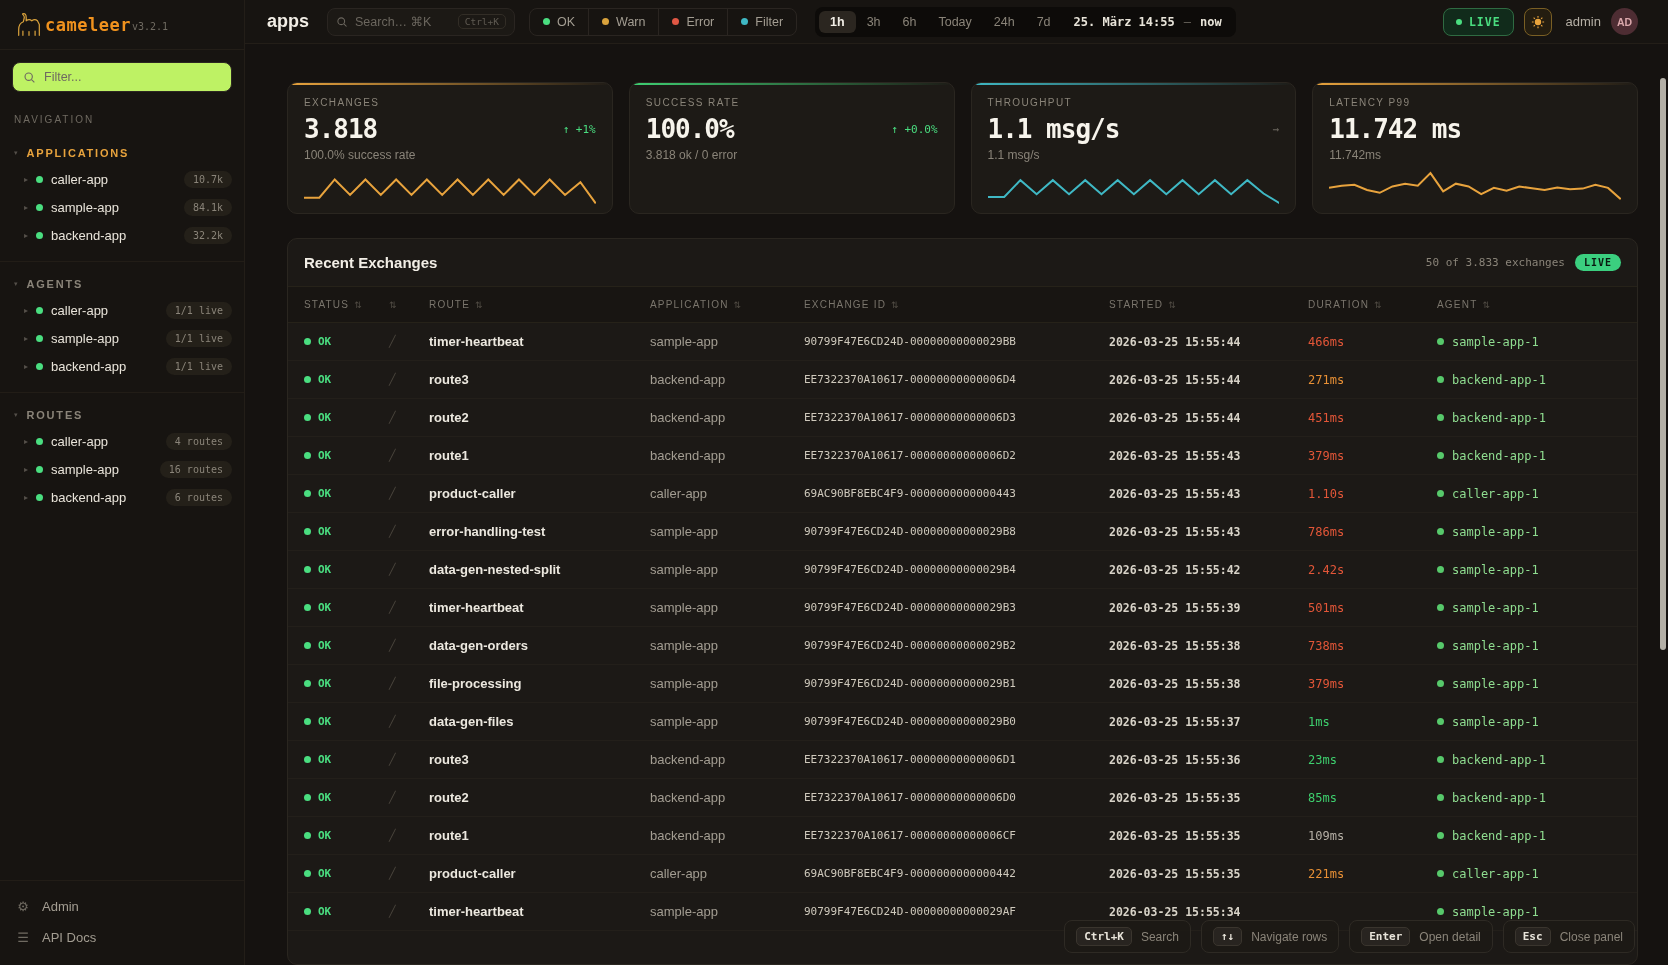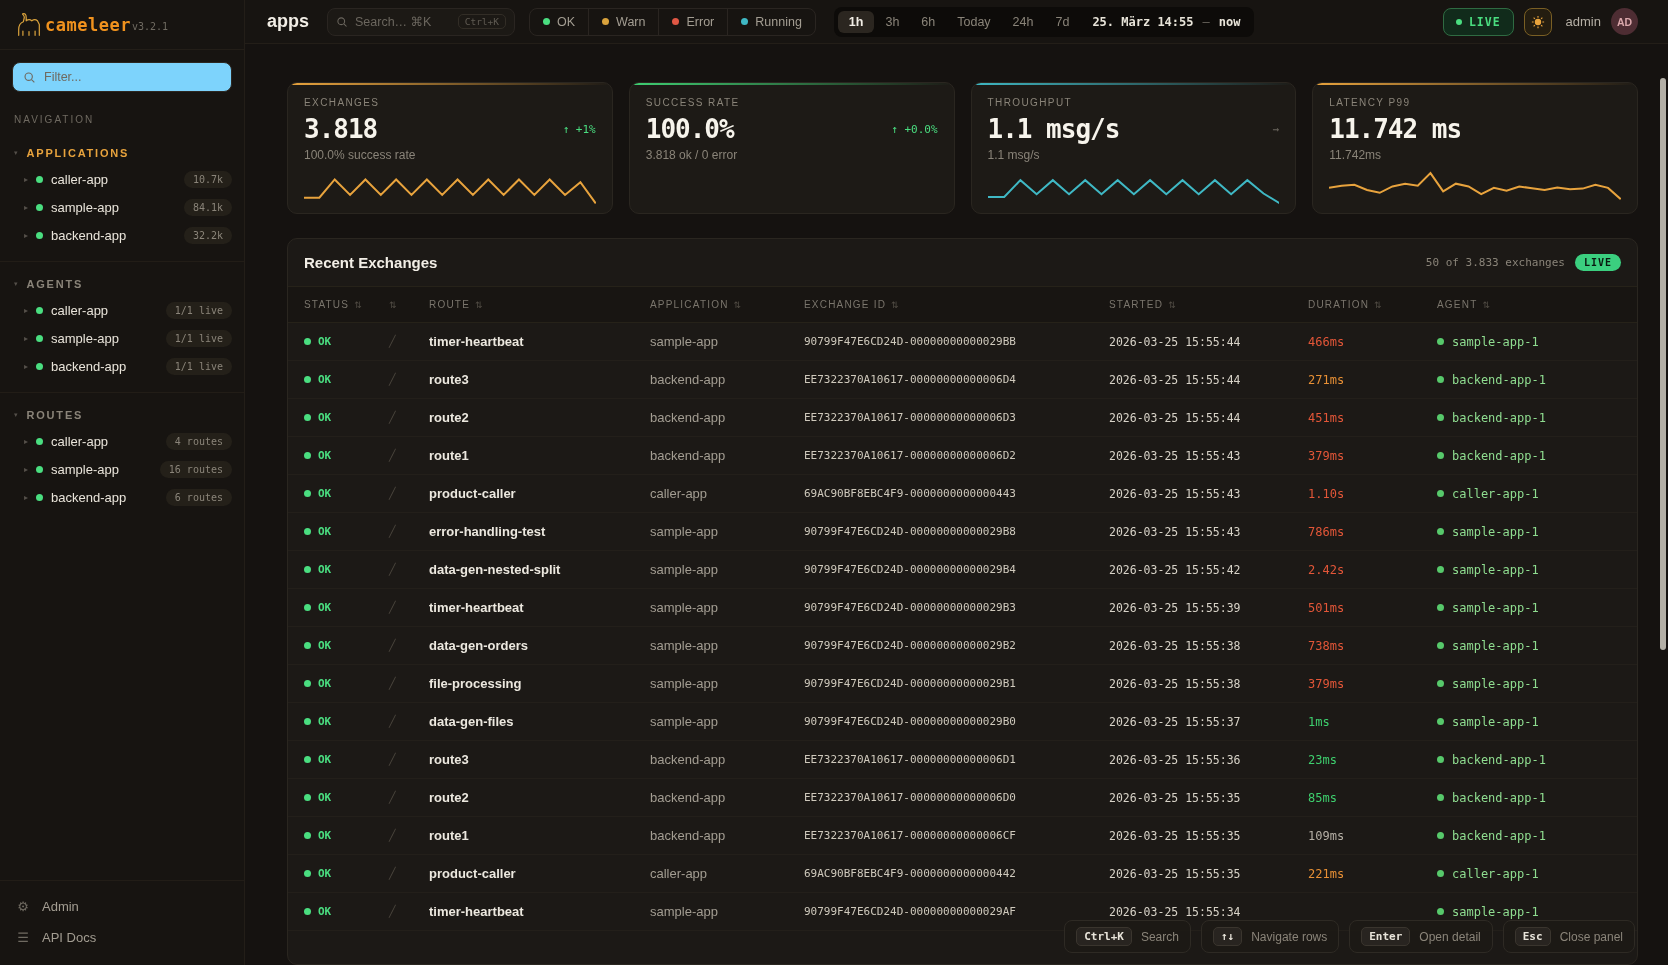--- a/index.html
+++ b/index.html
@@ -14,21 +14,21 @@
   body{background:var(--bg);font-family:"Liberation Sans",sans-serif;color:var(--txt);position:relative;}
   .mono{font-family:"DejaVu Sans Mono",monospace;}
   .app{display:flex;width:100%;height:100%;}
 
   
   .sidebar{width:245px;min-width:245px;height:100%;background:var(--side);border-right:1px solid #231e18;display:flex;flex-direction:column;}
   .logo-row{height:50px;display:flex;align-items:center;gap:1px;padding:0 14px;border-bottom:1px solid #231e18;}
   .logo-text{font-family:"DejaVu Sans Mono",monospace;font-weight:bold;font-size:17px;color:#f0921e;letter-spacing:.5px;}
   .logo-ver{font-family:"DejaVu Sans Mono",monospace;font-size:10px;color:#6f6a61;margin-top:3px;}
   .filter-wrap{padding:12px 12px 4px 12px;}
-  .filter-box{height:30px;border:1px solid #2c2721;background:#7dd3fc;border-radius:8px;display:flex;align-items:center;gap:8px;padding:0 10px;color:var(--dim);}
+  .filter-box{height:30px;border:1px solid #2c2721;background:#bef264;border-radius:8px;display:flex;align-items:center;gap:8px;padding:0 10px;color:var(--dim);}
   .filter-box .ph{font-size:12.5px;color:#6f6a61;}
   .nav-label{font-size:10px;letter-spacing:2px;color:#6f6a61;padding:18px 14px 6px 14px;}
   .nav-sections{flex:1;overflow:hidden;}
   .nav-section{padding:10px 0 12px 0;}
   .nav-section + .nav-section{border-top:1px solid #221d17;}
   .sec-head{display:flex;align-items:center;gap:9px;padding:6px 14px;cursor:default;}
   .sec-caret{font-size:7px;color:#55504a;}
   .sec-label{font-size:11px;font-weight:bold;letter-spacing:1.8px;color:var(--muted);}
   .sec-head.active .sec-label{color:var(--orange);}
   .nav-item{display:flex;align-items:center;gap:8px;padding:6px 12px 6px 24px;height:28px;}
@@ -89,21 +89,21 @@
   .thead{height:36px;background:#181512;border-bottom:1px solid #262219;}
   .th{font-size:10px;letter-spacing:1.2px;color:#7a756c;display:flex;align-items:center;gap:5px;}
   .sort{color:#524d45;font-size:9px;}
   .trow{height:38px;border-bottom:1px solid #231f1a;}
   .cell-status{display:flex;align-items:center;gap:7px;font-family:"DejaVu Sans Mono",monospace;font-size:11px;font-weight:bold;color:var(--green);}
   .cell-status .dot{width:7px;height:7px;border-radius:50%;background:var(--green);}
   .cell-trend{color:#4a453d;font-size:11px;}
   .cell-route{font-size:13px;font-weight:600;color:#ece8df;}
   .cell-app{font-size:13px;color:#a39d92;}
   .cell-id{font-family:"DejaVu Sans Mono",monospace;font-size:11px;color:var(--id);}
-  .cell-start{font-family:"DejaVu Sans Mono",monospace;font-size:11.5px;color:#d8d3c8;font-weight:normal;}
+  .cell-start{font-family:"DejaVu Sans Mono",monospace;font-size:11.5px;color:#d8d3c8;font-weight:bold;}
   .cell-dur{font-family:"DejaVu Sans Mono",monospace;font-size:12px;}
   .dur-red{color:var(--dur-red);} .dur-orange{color:var(--dur-orange);} .dur-green{color:var(--dur-green);} .dur-neutral{color:#b5afa5;}
   .cell-agent{display:flex;align-items:center;gap:8px;font-family:"DejaVu Sans Mono",monospace;font-size:12px;color:var(--agent-green);}
   .cell-agent .dot{width:7px;height:7px;border-radius:50%;background:#57c96b;}
 
   
   .hints{position:absolute;right:33px;bottom:12px;display:flex;gap:10px;z-index:20;}
   .hint{display:flex;align-items:center;gap:9px;background:rgba(29,26,22,.97);border:1px solid #2e2a24;border-radius:8px;padding:6px 11px;}
   .hint .key{font-family:"DejaVu Sans Mono",monospace;font-size:11px;font-weight:bold;color:#e8e4da;background:#282420;border:1px solid #3a352e;border-radius:5px;padding:2px 7px;}
   .hint .hl{font-size:12px;color:#8a8479;}
@@ -246,21 +246,21 @@
           <div class="sf-item">
             <span class="sf-dot" style="background: rgb(217, 162, 60);"></span>
             <span>Warn</span>
           </div>
           <div class="sf-item">
             <span class="sf-dot" style="background: rgb(224, 87, 68);"></span>
             <span>Error</span>
           </div>
           <div class="sf-item">
             <span class="sf-dot" style="background: rgb(63, 184, 196);"></span>
-            <span>Running</span>
+            <span>Filter</span>
           </div>
         </div>
       <div class="time-strip" id="time-strip">
           <button class="tr-btn active">1h</button>
           <button class="tr-btn">3h</button>
           <button class="tr-btn">6h</button>
           <button class="tr-btn">Today</button>
           <button class="tr-btn">24h</button>
           <button class="tr-btn">7d</button>
           <div class="date-group">

